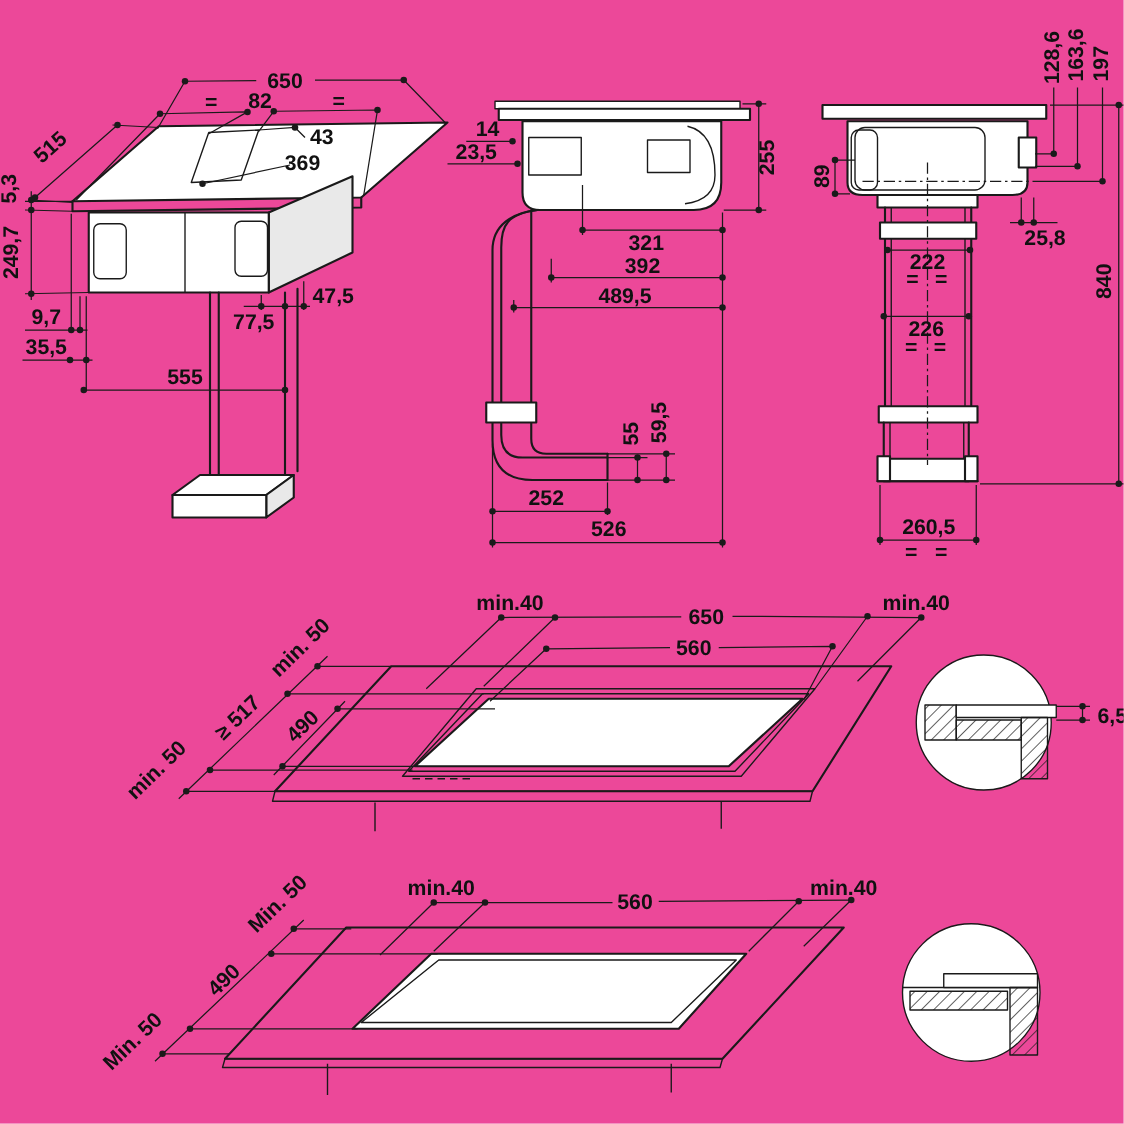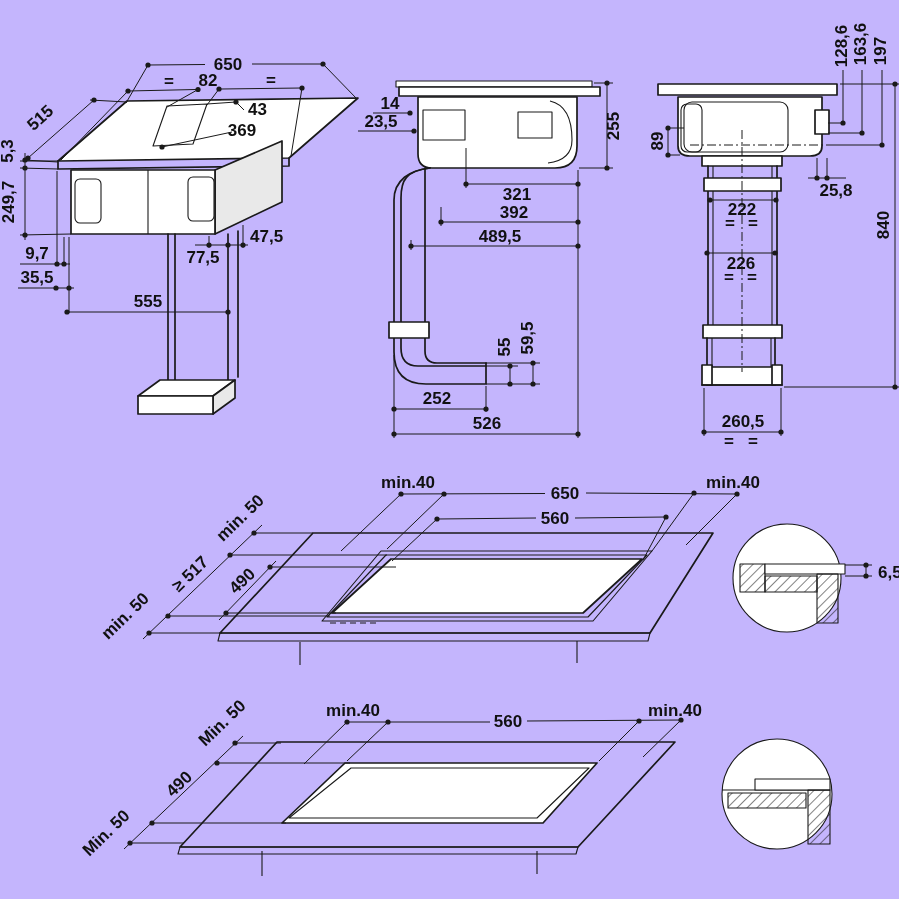--- a/index.html
+++ b/index.html
@@ -1,16 +1,16 @@
 <!DOCTYPE html>
 <html><head>
 <meta charset="utf-8">
 <style>
   html,body{margin:0;padding:0;background:#fff;}
-  #stage{position:relative;width:899px;height:899px;background:#c4b5fd;overflow:hidden;
+  #stage{position:relative;width:899px;height:899px;background:#ec4899;overflow:hidden;
          font-family:"Liberation Sans", sans-serif;}
   svg{position:absolute;left:0;top:0;}
   
   .f{stroke:#1a1a1a;stroke-width:1.7;fill:none;stroke-linejoin:round;stroke-linecap:round;}
   .t{stroke:#1a1a1a;stroke-width:1.1;fill:none;stroke-linejoin:round;}
   .d{stroke:#1a1a1a;stroke-width:1;fill:none;}
   .dash{stroke:#1a1a1a;stroke-width:1.2;fill:none;stroke-dasharray:6 4;}
   .ddot{stroke:#1a1a1a;stroke-width:1;fill:none;stroke-dasharray:9 3 2 3;}
   .wf{fill:#fff;}
   .gf{fill:#e9e9e9;}

